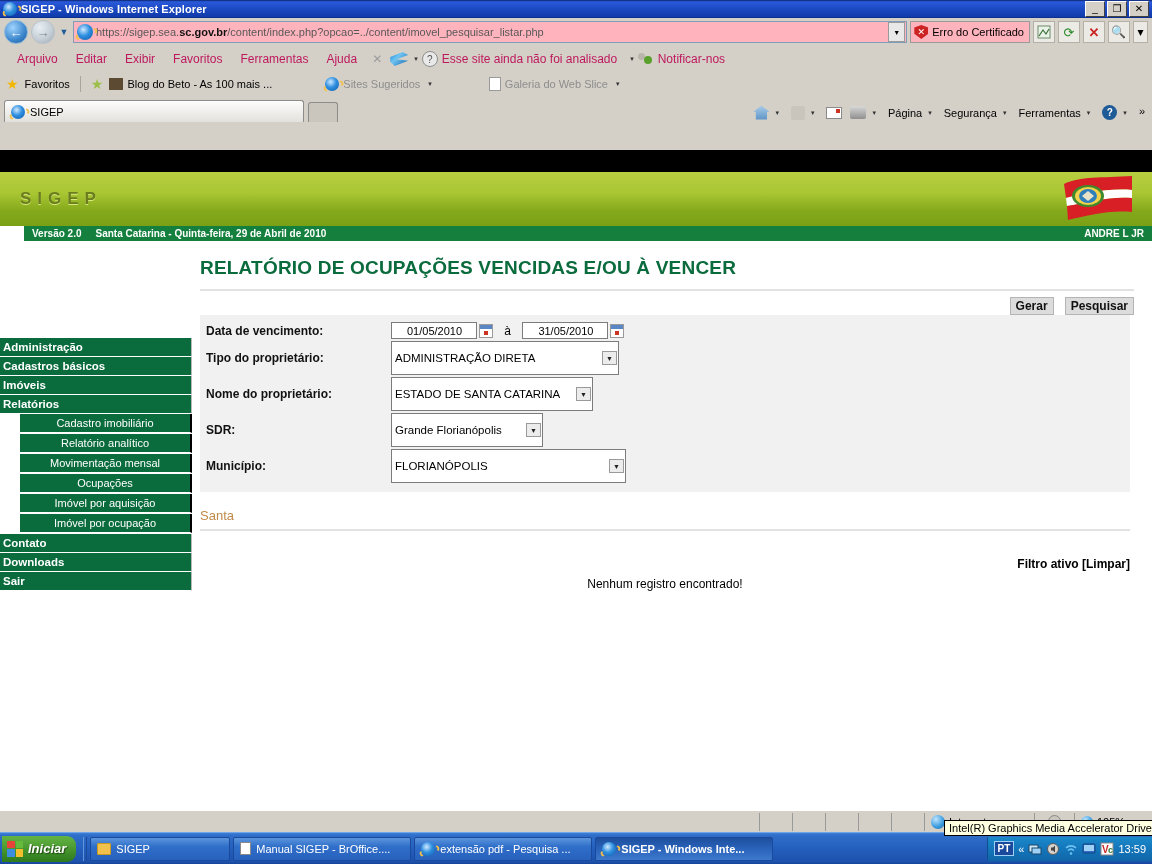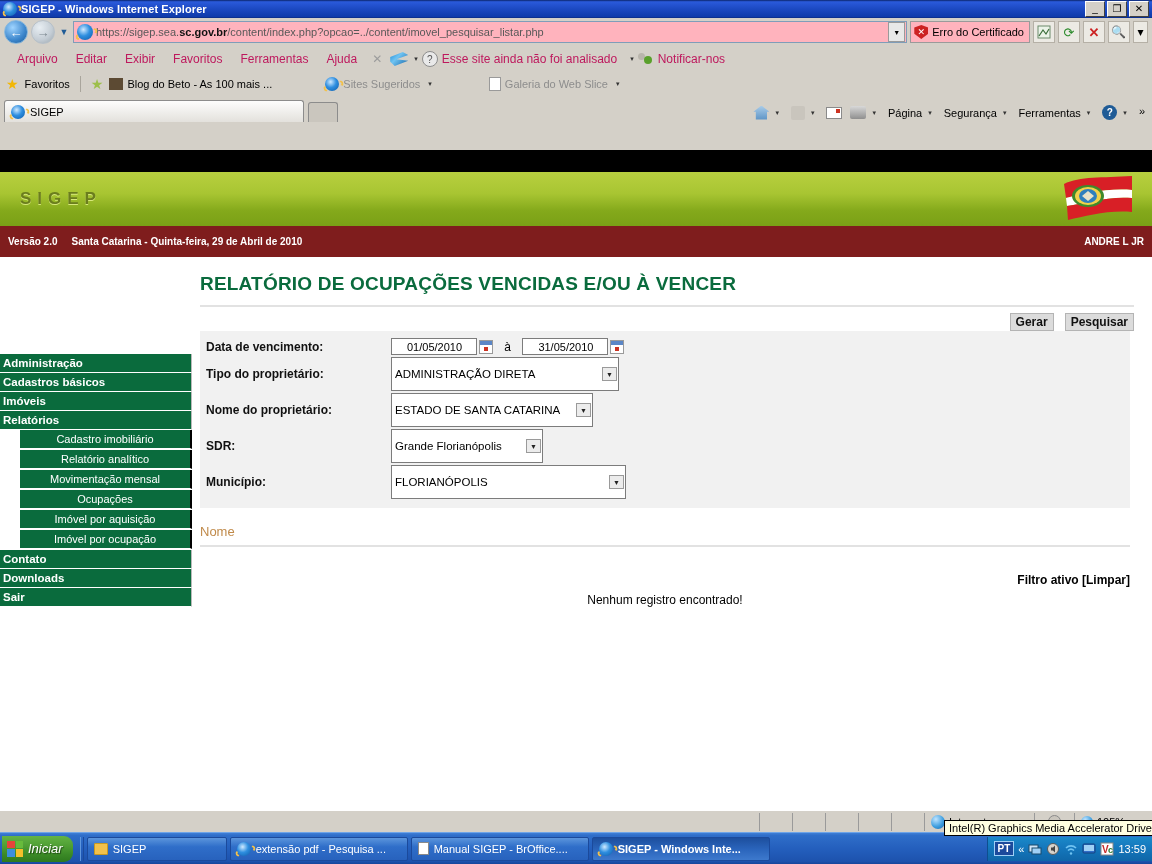--- a/index.html
+++ b/index.html
@@ -149,22 +149,22 @@
     height:54px;
     background: linear-gradient(to bottom, #b8cf3f 0%, #a8c532 40%, #84a91b 72%, #7aa016 100%);
     position:relative; display:flex; align-items:center;
   }
   .banner .logo{
     margin-left:20px; font-size:17px; font-weight:bold; letter-spacing:6px; color:#6b7d1e;
     text-shadow: 0 1px 0 #d6e87a;
   }
   .flag{ position:absolute; right:18px; top:4px; width:72px; height:46px; }
   .versionbar{
-    height:31px; background:#7f1d1d; color:#fff; display:flex; align-items:center;
-    padding:0 8px; font-size:10px; font-weight:bold;
+    height:15px; background:#15803d; color:#fff; display:flex; align-items:center;
+    padding:0 8px; font-size:10px; font-weight:bold;margin-left:24px;
   }
   .versionbar .vspacer{ flex:1; }
 
   .pagebody{ display:flex; align-items:flex-end; }
   
   #sidebar{ width:192px; flex:none; padding-top:0; }
   .menu-item{
     height:19px; background:#0a6b3d; color:#fff; font-size:11.5px; font-weight:bold;
     display:flex; align-items:center; padding-left:3px;
     border-bottom:1px solid #fff; border-right:1px solid #b9b9b9;
@@ -235,21 +235,21 @@
   
   #taskbar{
     position:absolute; left:0; top:832px; width:1152px; height:32px;
     background: linear-gradient(to bottom, #3f7fd6 0%, #2f6ec9 8%, #245fbd 50%, #1d52ad 92%, #17459a 100%);
     display:flex; align-items:center; border-top:1px solid #6ea4e8;
   }
   .startbtn{
     height:26px; margin:0 4px 0 2px; padding:0 10px 0 5px;
     background: linear-gradient(to bottom, #63b344 0%, #4e9e33 40%, #3b8a27 70%, #2e7a1d 100%);
     border-radius:0 9px 9px 0; display:flex; align-items:center; gap:5px;
-    color:#fff; font-weight:normal; font-size:13px; font-style:italic;
+    color:#fff; font-weight:bold; font-size:13px; font-style:italic;
     text-shadow: 1px 1px 1px rgba(0,0,0,.5); flex:none;
   }
   .winlogo{ width:16px;height:16px; flex:none; display:grid; grid-template-columns:1fr 1fr; grid-template-rows:1fr 1fr; gap:1px;}
   .winlogo i{ display:block; }
   .winlogo i:nth-child(1){background:#e8443a;}
   .winlogo i:nth-child(2){background:#67bb3c;}
   .winlogo i:nth-child(3){background:#3b8ede;}
   .winlogo i:nth-child(4){background:#f3c02b;}
   .qlsep{ width:4px; height:24px; border-left:1px solid #5e96dd; border-right:1px solid #1b4a9c; margin:0 3px; flex:none;}
   .taskbtn{
@@ -497,21 +497,21 @@
                 <span class="selbox" style="width:235px">
                   <span>FLORIANÓPOLIS</span>
                   <span class="arrow">▼</span>
                 </span>
               </td>
             </tr>
           </tbody>
             </table>
         </div>
 
-        <div class="lista-label">Nome</div>
+        <div class="lista-label">Santa</div>
         <div class="hr2"></div>
         <div class="filtro-row">Filtro ativo [Limpar]</div>
         <div class="norecords">Nenhum registro encontrado!</div>
       </div>
     </div>
   </div>
 </div>
 
 <div id="statusbar">
   <div style="flex:1; height:18px;"></div>
@@ -543,26 +543,26 @@
         <i></i>
       </span>
     <span>Iniciar</span>
   </div>
   <div class="qlsep"></div>
   <div class="taskbtn" style="width:140px">
     <span class="foldericon"></span>
     <span>SIGEP</span>
   </div>
   <div class="taskbtn" style="width:178px">
+    <span class="doci"></span>
+    <span>Manual SIGEP - BrOffice....</span>
+  </div>
+  <div class="taskbtn" style="width:178px">
     <span class="bluee"></span>
     <span>extensão pdf - Pesquisa ...</span>
-  </div>
-  <div class="taskbtn" style="width:178px">
-    <span class="doci"></span>
-    <span>Manual SIGEP - BrOffice....</span>
   </div>
   <div class="taskbtn active" style="width:178px">
     <span class="bluee"></span>
     <span>SIGEP - Windows Inte...</span>
   </div>
   <div class="tray">
     <span class="ptbox">PT</span>
     <span>«</span>
     <span class="trayicon">
       <svg width="14" height="14" viewBox="0 0 14 14">

